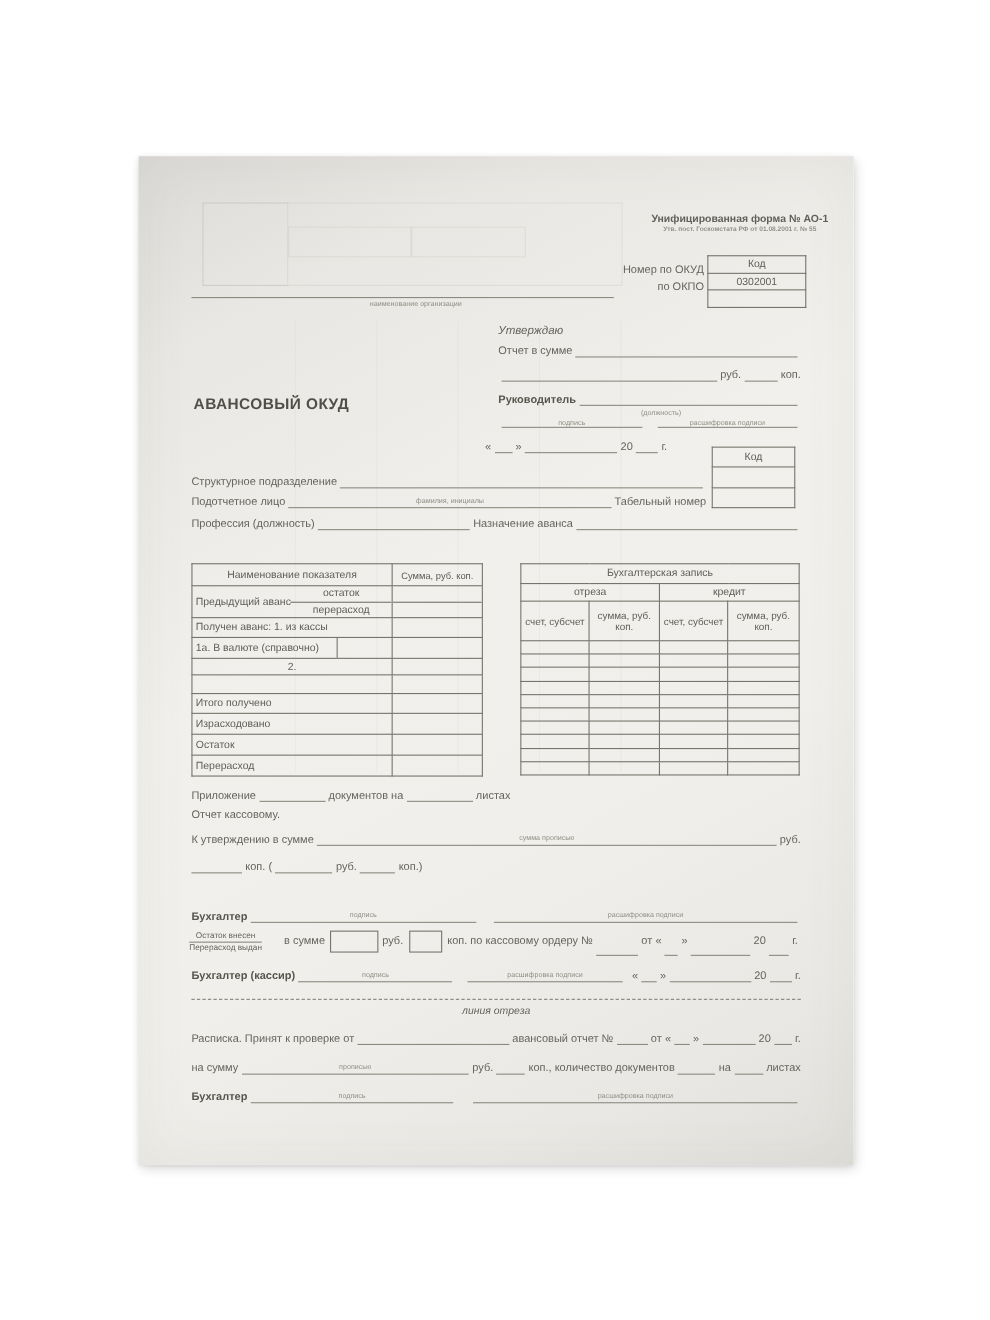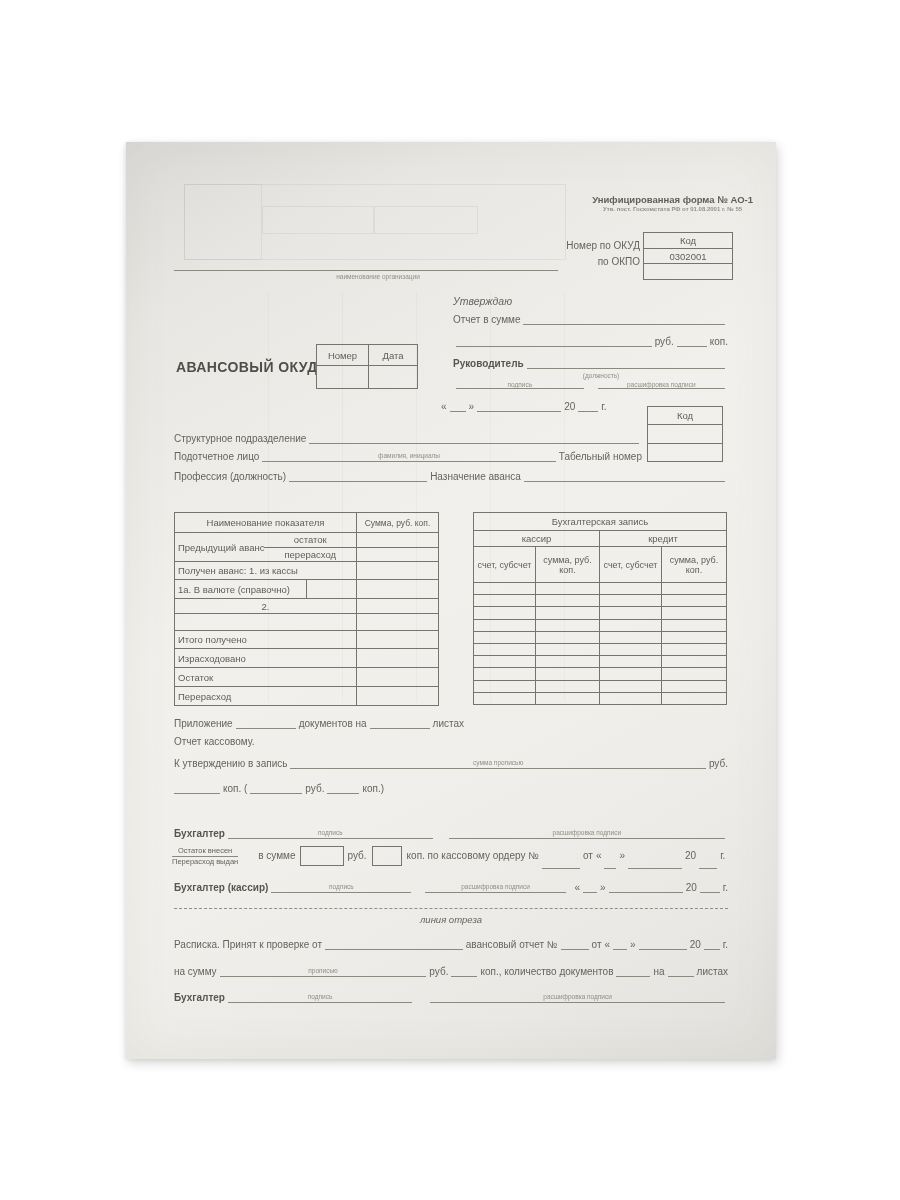--- a/index.html
+++ b/index.html
@@ -115,32 +115,20 @@
     <span>«</span>
     <div class="fl" style="width:16px;"></div>
     <span>»</span>
     <div class="fl" style="width:84px;"></div>
     <span>20</span>
     <div class="fl" style="width:20px;"></div>
     <span>г.</span>
   </div>
 
   <div class="t b" style="left:50px; top:217px; font-size:14px; letter-spacing:0.4px; color:#4f4f49;">АВАНСОВЫЙ ОКУД</div>
-  <table class="ft" style="left:190px; top:202px; width:102px;">
-    <tbody>
-        <tr style="height:21px;">
-      <td class="ct" style="width:52px;">Номер</td>
-      <td class="ct">Дата</td>
-    </tr>
-    <tr style="height:23px;">
-      <td></td>
-      <td></td>
-    </tr>
-  </tbody>
-    </table>
 
   <table class="ft" style="left:521px; top:264px; width:76px;">
     <tbody>
         <tr style="height:18px;">
           <td class="ct">Код</td>
         </tr>
     <tr style="height:19px;">
           <td></td>
         </tr>
     <tr style="height:18px;">
@@ -234,21 +222,21 @@
         <col style="width:62px;">
         <col style="width:64px;">
         <col style="width:62px;">
         <col style="width:65px;">
       </colgroup>
     <tbody>
         <tr style="height:18px;">
           <td colspan="4" class="ct">Бухгалтерская запись</td>
         </tr>
     <tr style="height:16px;">
-      <td colspan="2" class="ct">кассир</td>
+      <td colspan="2" class="ct">отреза</td>
       <td colspan="2" class="ct">кредит</td>
     </tr>
     <tr style="height:36px;">
       <td class="ct" style="font-size:9px; white-space:normal;">счет, субсчет</td>
       <td class="ct" style="font-size:9px; white-space:normal;">сумма, руб. коп.</td>
       <td class="ct" style="font-size:9px; white-space:normal;">счет, субсчет</td>
       <td class="ct" style="font-size:9px; white-space:normal;">сумма, руб. коп.</td>
     </tr>
     <tr style="height:12.2px;">
           <td></td>
@@ -315,21 +303,21 @@
 
   <div class="row" style="left:48px; top:572px; width:332px; height:15px;">
     <span>Приложение</span>
     <div class="fl" style="width:60px;"></div>
     <span>документов на</span>
     <div class="fl" style="width:60px;"></div>
     <span>листах</span>
   </div>
   <div class="t" style="left:48px; top:594px;">Отчет кассовому.</div>
   <div class="row" style="left:48px; top:612px; width:554px; height:15px;">
-    <span>К утверждению в запись</span>
+    <span>К утверждению в сумме</span>
     <div class="fl grow">
         <span class="sub">сумма прописью</span>
       </div>
     <span>руб.</span>
   </div>
   <div class="row" style="left:48px; top:637px; width:245px; height:15px;">
     <div class="fl" style="width:46px; margin-left:0;"></div>
     <span>коп. (</span>
     <div class="fl" style="width:52px;"></div>
     <span>руб.</span>

